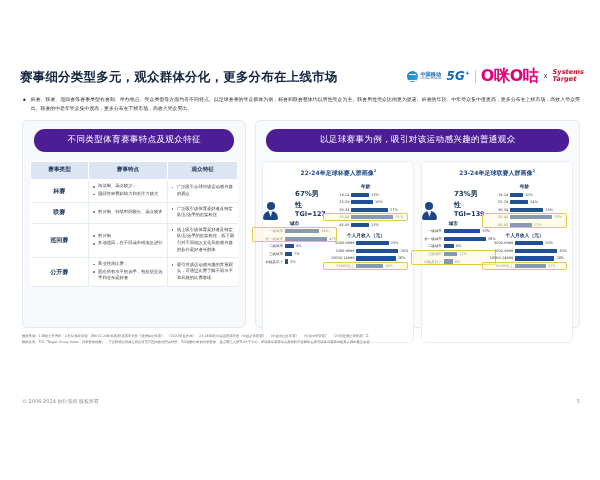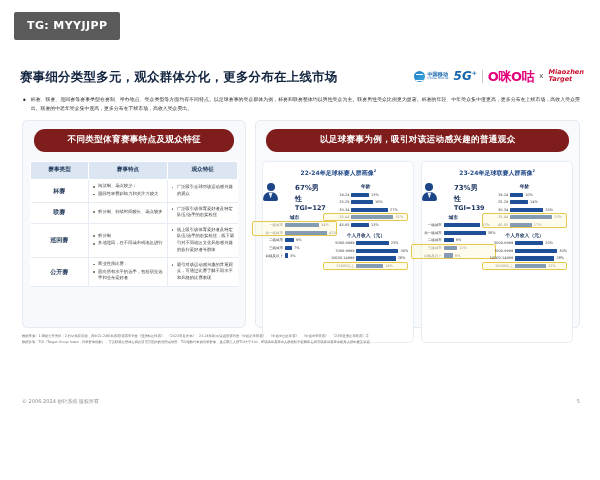--- a/index.html
+++ b/index.html
@@ -47,21 +47,21 @@
   .cmcc-mark::after{
     content:""; position:absolute; left:2px; top:3px; width:7px; height:5px;
     border-top:1px solid #fff; border-bottom:1px solid #fff;
   }
   .cmcc-txt { line-height: 1; }
   .cmcc-cn { font-size: 5.2px; color: #1666ad; font-weight: bold; display:block; }
   .cmcc-en { font-size: 3.1px; color: #1666ad; display:block; letter-spacing:.1px;}
   .lg-5g { font-size: 12px; font-weight: bold; color: #1666ad; font-style: italic; line-height:1; position:relative;}
   .lg-5g sup { font-size: 6px; }
   .lg-sep { width: 1px; height: 13px; background: #c9c9c9; }
-  .lg-migu { font-size: 13px; font-weight: bold; color: #e2007a; letter-spacing: -.4px; line-height:1;}
+  .lg-migu { font-size: 16px; font-weight: bold; color: #e2007a; letter-spacing: -.4px; line-height:1;}
   .lg-x { font-size: 7px; color: #444; }
   .lg-mz { line-height: 1.02; }
   .lg-mz span { display:block; font-size: 6.6px; font-weight: bold; color: #c8102e; font-style: italic;}
 
   
   .bullet-wrap { padding: 3px 10px 0 12px; display:flex; gap:4px;}
   .bullet-dot { color:#333; font-size:8px; line-height: 9px; padding-top:1px;}
   .bullet-txt { font-size: 4.9px; color: #2b2b2b; line-height: 9.2px; text-align: justify; }
 
   
@@ -72,25 +72,25 @@
   .panel-card {
     background: #f7f9fc;
     border: 1px solid #e4ebf3;
     border-radius: 5px;
     padding: 8px 7px 8px 7px;
     height: 208px;
   }
   .panel-card.right { background:#f8fafc; padding: 8px 6px; }
 
   .pill {
-    background: #7f1d1d;
+    background: #4c1d95;
     color: #fff;
     border-radius: 11px;
     text-align: center;
-    font-size: 8.6px; font-weight: bold;
+    font-size: 8.6px; font-weight: normal;
     letter-spacing: .3px;
     padding: 5px 0 6px 0;
     margin: 0 4px 9px 4px;
   }
 
   
   table.ev { width: 100%; border-collapse: collapse; table-layout: fixed; background:#fff;}
   table.ev th {
     background: #dce6f2; color: #1b3557;
     font-size: 5.6px; font-weight: bold; text-align: center;
@@ -129,21 +129,21 @@
   .pcard-title {
     font-size: 6px; font-weight: bold; color: #1b4586;
     text-align: center; margin-bottom: 5px;
   }
   .pcard-title sup { font-size: 3.6px; }
 
   .pc-body { display: flex; gap: 3px; }
   .pc-left { width: 52px; display:flex; flex-direction:column; align-items:center;}
   .pc-right{ flex: 1; }
 
-  .avatar-block { display:flex; align-items:flex-start; gap:17px; }
+  .avatar-block { display:flex; align-items:flex-end; gap:17px; margin-top: 6px;}
   .avatar { width: 15px; }
   .av-head { width: 8px; height: 8px; border-radius: 50%; background: #1b4586; margin: 0 auto 1px auto;}
   .av-body {
     width: 15px; height: 9px; background: #1b4586;
     border-radius: 7px 7px 2px 2px; position: relative;
   }
   .av-body::after{
     content:""; position:absolute; left:5.5px; top:0px;
     width:4px; height:6px; background:#e9eef6;
     clip-path: polygon(50% 0,100% 0,50% 100%,0 0);
@@ -182,41 +182,40 @@
     background: #5a5a5a; color: #fff;
     font-size: 11px; font-weight: bold;
     padding: 8px 14px 9px 14px; border-radius: 2px;
   }
 </style>
 </head>
 <body>
 
 <div class="page">
 
-  <div class="tg-tag">TG: MYYJJPP</div>
 
   <div class="slide">
 
     <div class="slide-head">
       <div class="slide-title">赛事细分类型多元，观众群体分化，更多分布在上线市场</div>
 
       <div class="logos">
         <div class="lg-cmcc">
           <div class="cmcc-mark"></div>
           <div class="cmcc-txt">
             <span class="cmcc-cn">中国移动</span>
             <span class="cmcc-en">China Mobile</span>
           </div>
         </div>
         <div class="lg-5g"><span>5G</span><sup>+</sup></div>
         <div class="lg-sep"></div>
         <div class="lg-migu">O咪O咕</div>
         <div class="lg-x">x</div>
         <div class="lg-mz">
-          <span>Miaozhen</span>
+          <span>Systems</span>
           <span>Target</span>
         </div>
       </div>
     </div>
 
     <div class="bullet-wrap">
       <div class="bullet-dot">•</div>
       <div class="bullet-txt">杯赛、联赛、巡回赛等赛事类型在赛制、举办地点、受众类型等方面均有不同特点。以足球赛事的受众群体为例，杯赛和联赛整体均以男性受众为主。联赛男性受众比例更为显著。杯赛的年轻、中年受众集中度更高，更多分布在上线市场，高收入受众突出。联赛的中老年受众集中度高，更多分布在下线市场，高收入受众突出。</div>
     </div>
 

